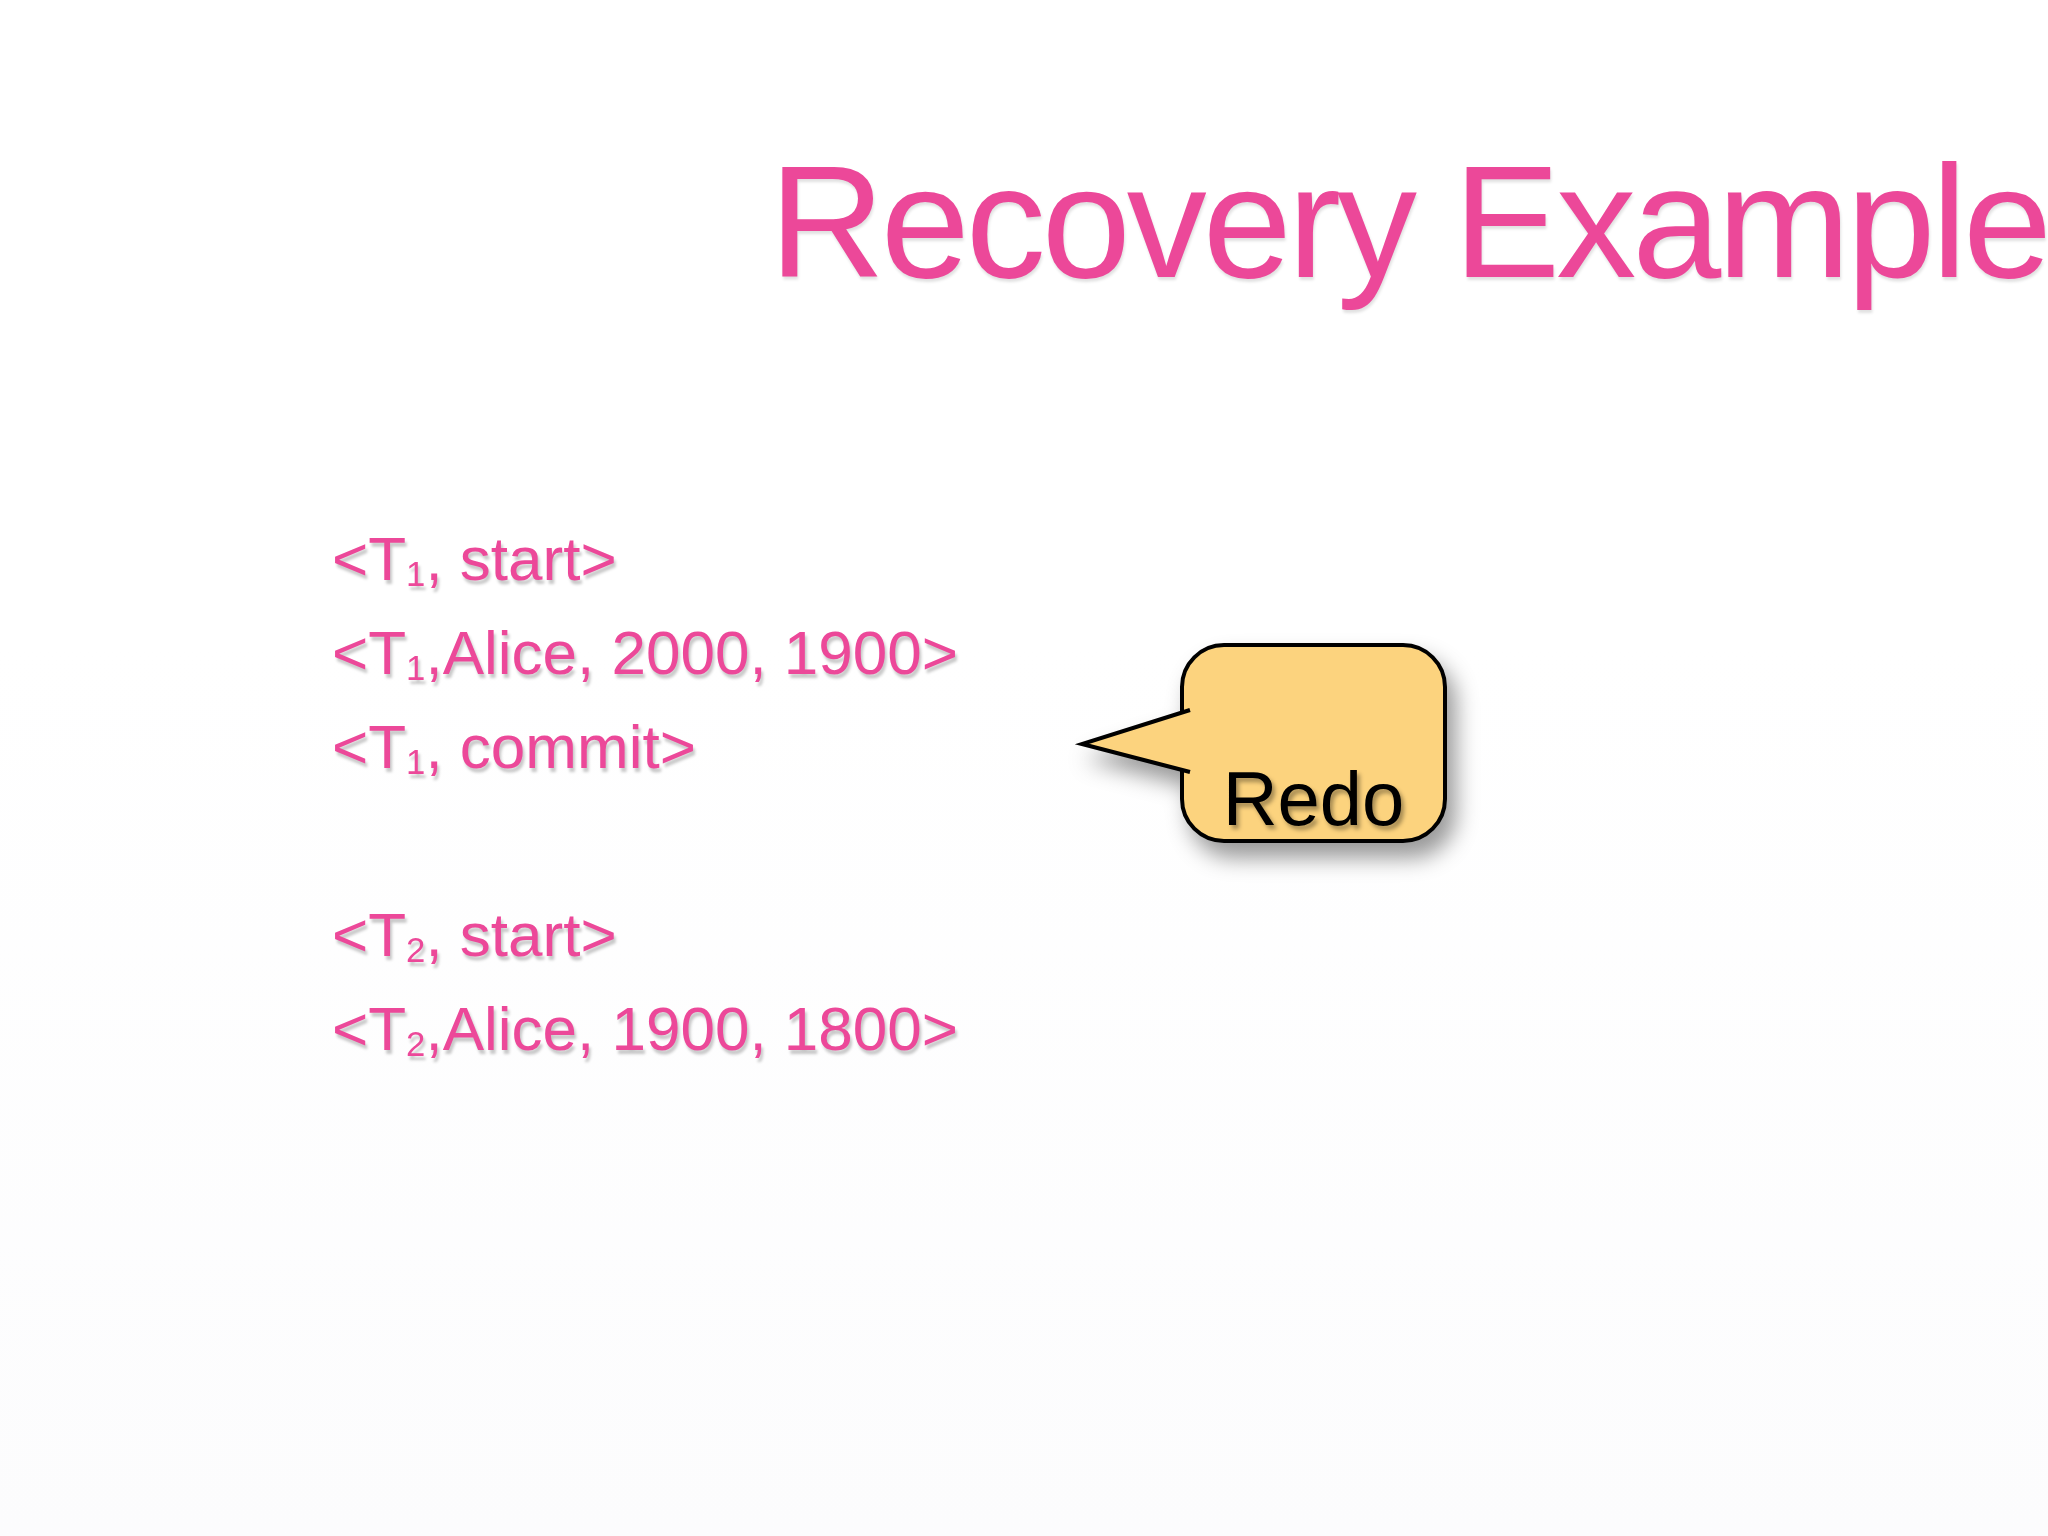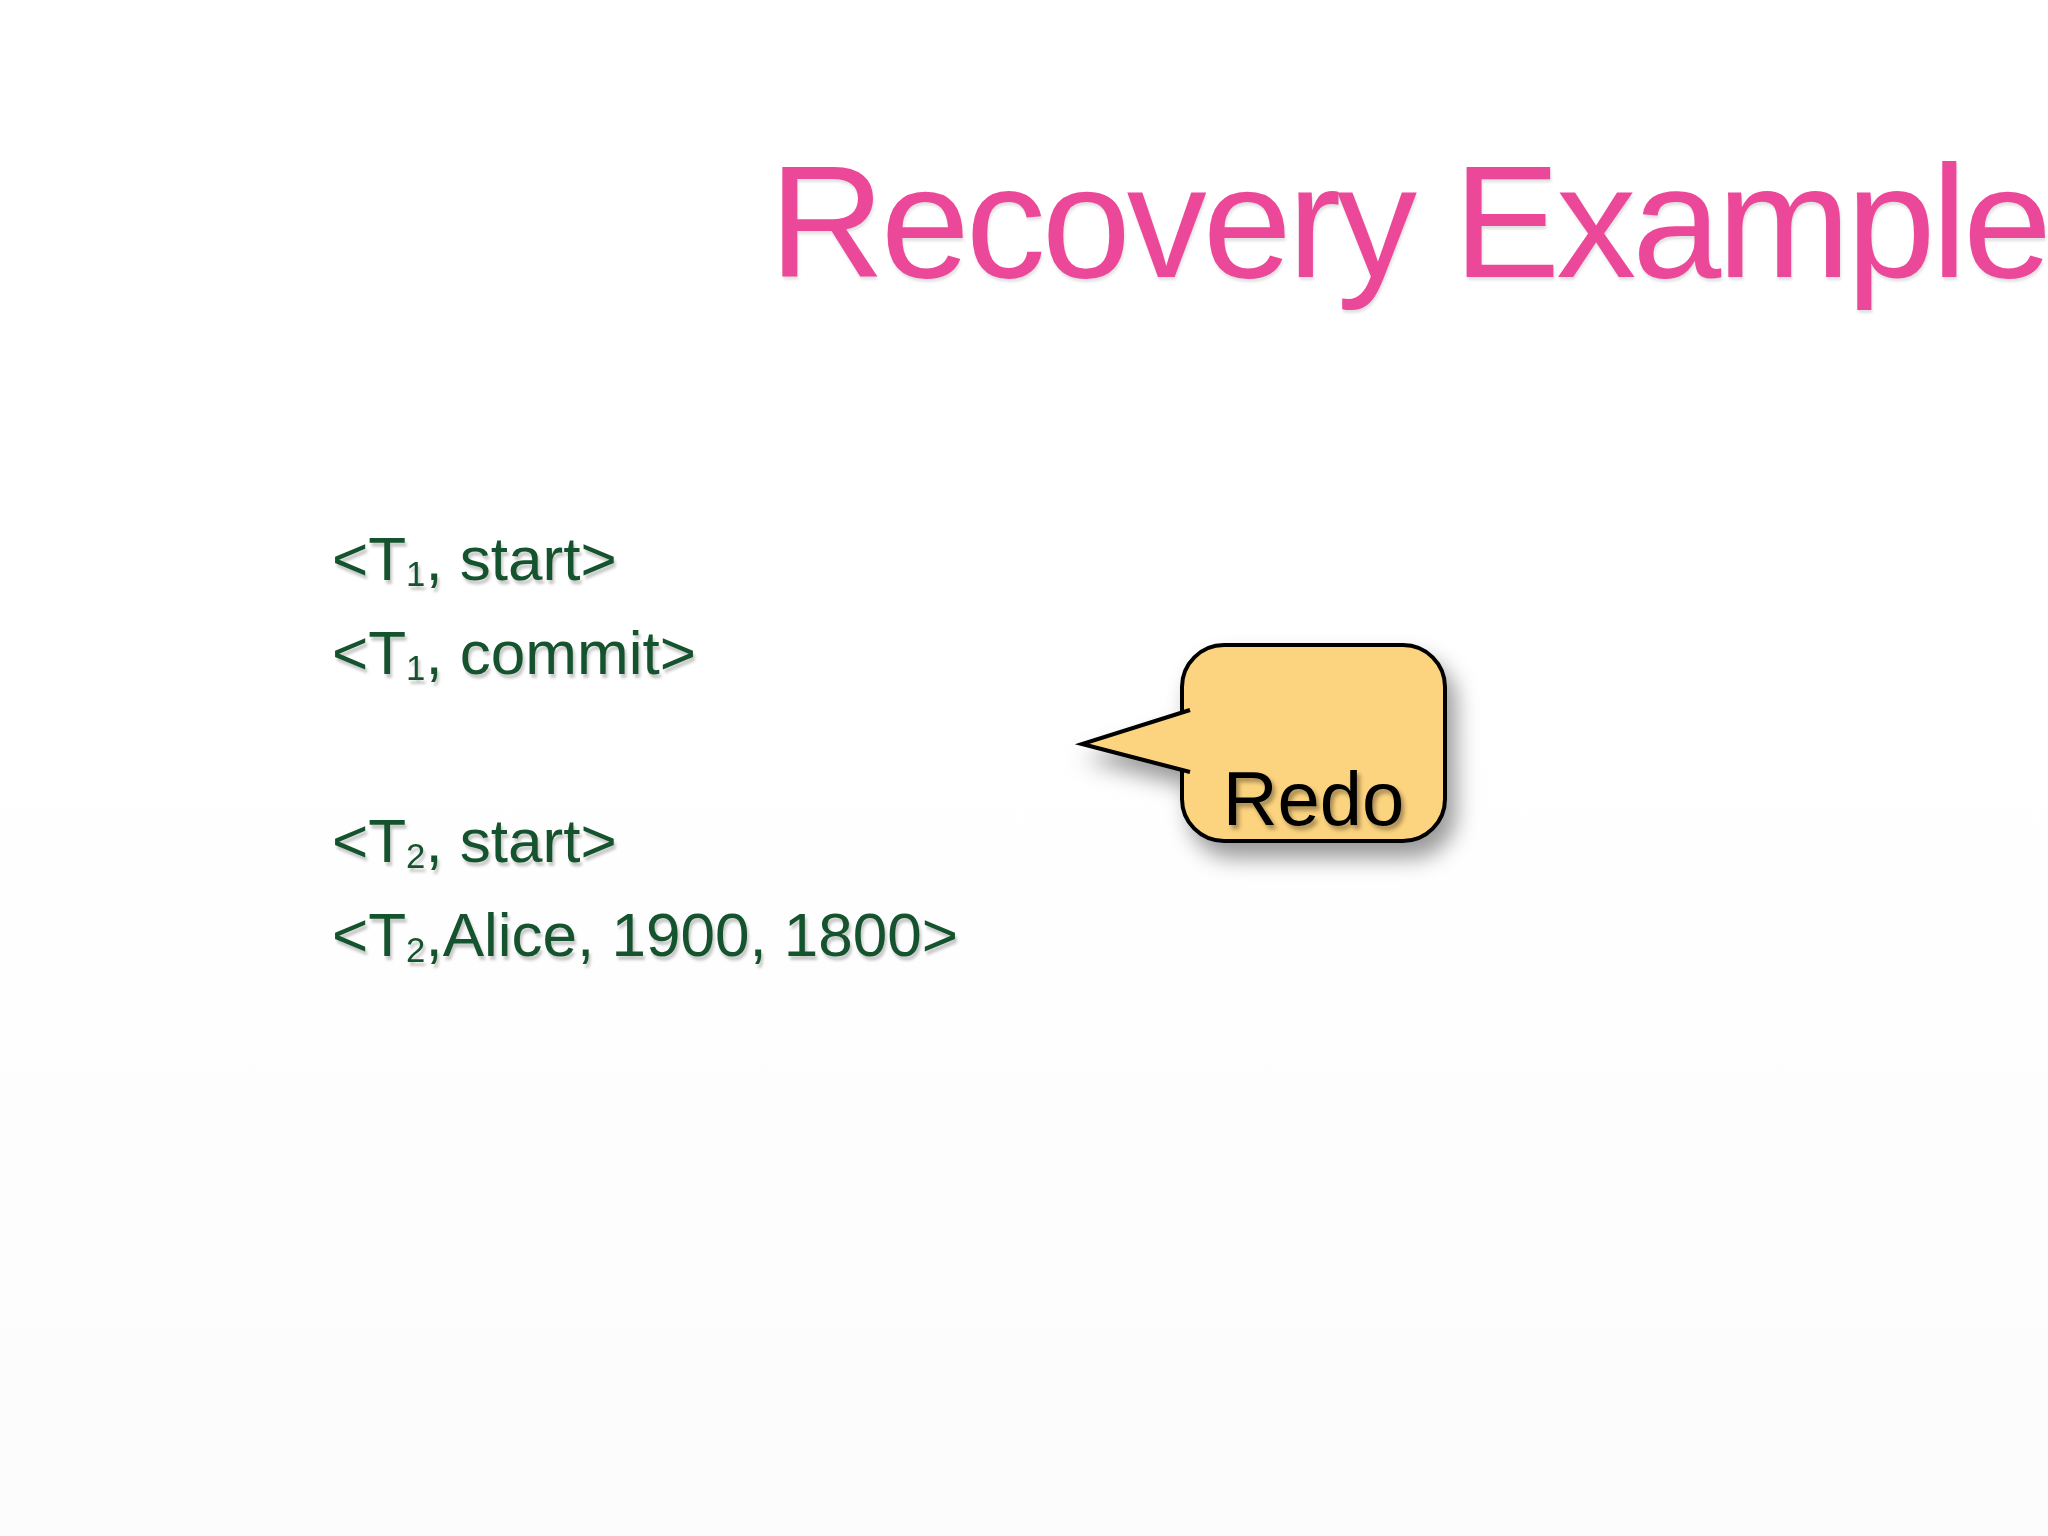--- a/index.html
+++ b/index.html
@@ -32,21 +32,21 @@
     white-space: nowrap;
   }
 
   
   .log {
     position: absolute;
     left: 332px;
     top: 512px;
     font-size: 62px;
     line-height: 94px;
-    color: #14532d;
+    color: #ec4899;
     text-shadow: 2px 4px 3px rgba(0,0,0,0.22);
     white-space: nowrap;
   }
   .log-group {
     margin-bottom: 94px; 
   }
   .log-group:last-child {
     margin-bottom: 0;
   }
   .log-line {
@@ -100,20 +100,21 @@
 </style>
 </head>
 <body>
 
 <div class="slide-title">Recovery Example</div>
 
 <div class="log">
 
   <div class="log-group">
     <div class="log-line"><span>&lt;T</span><span class="tx-sub">1</span><span>, start&gt;</span></div>
+    <div class="log-line"><span>&lt;T</span><span class="tx-sub">1</span><span>,Alice, 2000, 1900&gt;</span></div>
     <div class="log-line"><span>&lt;T</span><span class="tx-sub">1</span><span>, commit&gt;</span></div>
   </div>
 
   <div class="log-group">
     <div class="log-line"><span>&lt;T</span><span class="tx-sub">2</span><span>, start&gt;</span></div>
     <div class="log-line"><span>&lt;T</span><span class="tx-sub">2</span><span>,Alice, 1900, 1800&gt;</span></div>
   </div>
 
 
 </div>

